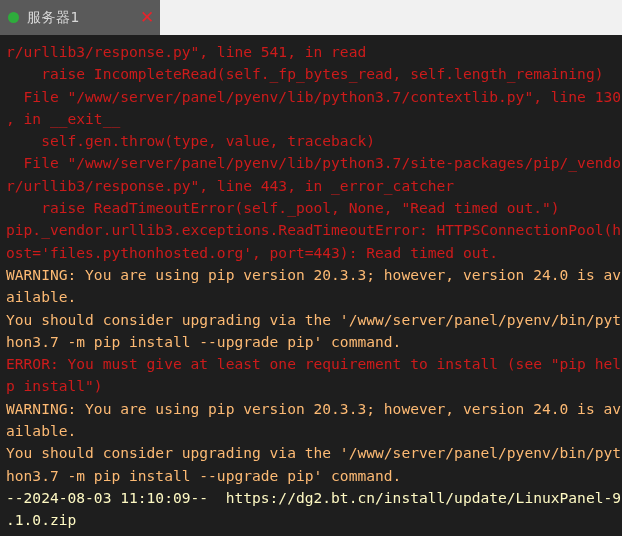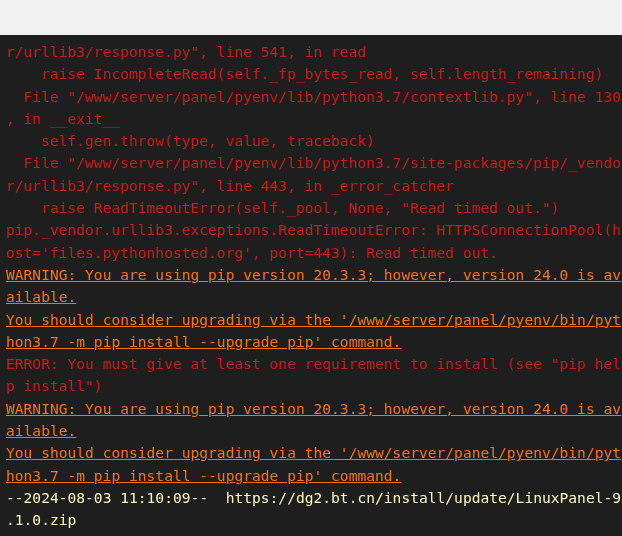--- a/index.html
+++ b/index.html
@@ -81,29 +81,34 @@
     line-height: 22.3px;
     white-space: pre;
     letter-spacing: 0px;
   }
   .line {
     white-space: pre;
     height: 22.3px;
     overflow: hidden;
   }
   .c-red   { color: #cd1b1b; }
-  .c-yellow{ color: #f97316; text-decoration: underline; }
+  .c-yellow{ color: #fdba74; }
   .c-white { color: #fef9c3; }
 </style>
 </head>
 <body>
 
 <div id="app">
 
   <div id="tab-bar">
+    <div class="tab">
+      <span class="tab-dot"></span>
+      <span class="tab-title">服务器1</span>
+      <span class="tab-close">✕</span>
+    </div>
     <div class="tab-rest"></div>
   </div>
 
   <div id="terminal">
     <div id="terminal-lines"><div class="line c-red">r/urllib3/response.py", line 541, in read</div><div class="line c-red">    raise IncompleteRead(self._fp_bytes_read, self.length_remaining)</div><div class="line c-red">  File "/www/server/panel/pyenv/lib/python3.7/contextlib.py", line 130</div><div class="line c-red">, in __exit__</div><div class="line c-red">    self.gen.throw(type, value, traceback)</div><div class="line c-red">  File "/www/server/panel/pyenv/lib/python3.7/site-packages/pip/_vendo</div><div class="line c-red">r/urllib3/response.py", line 443, in _error_catcher</div><div class="line c-red">    raise ReadTimeoutError(self._pool, None, "Read timed out.")</div><div class="line c-red">pip._vendor.urllib3.exceptions.ReadTimeoutError: HTTPSConnectionPool(h</div><div class="line c-red">ost='files.pythonhosted.org', port=443): Read timed out.</div><div class="line c-yellow">WARNING: You are using pip version 20.3.3; however, version 24.0 is av</div><div class="line c-yellow">ailable.</div><div class="line c-yellow">You should consider upgrading via the '/www/server/panel/pyenv/bin/pyt</div><div class="line c-yellow">hon3.7 -m pip install --upgrade pip' command.</div><div class="line c-red">ERROR: You must give at least one requirement to install (see "pip hel</div><div class="line c-red">p install")</div><div class="line c-yellow">WARNING: You are using pip version 20.3.3; however, version 24.0 is av</div><div class="line c-yellow">ailable.</div><div class="line c-yellow">You should consider upgrading via the '/www/server/panel/pyenv/bin/pyt</div><div class="line c-yellow">hon3.7 -m pip install --upgrade pip' command.</div><div class="line c-white">--2024-08-03 11:10:09--  https://dg2.bt.cn/install/update/LinuxPanel-9</div><div class="line c-white">.1.0.zip</div><div class="line c-white">Resolving dg2.bt.cn (dg2.bt.cn)... failed: Connection timed out.</div></div>
   </div>
 
 </div>
 
 </body></html>

